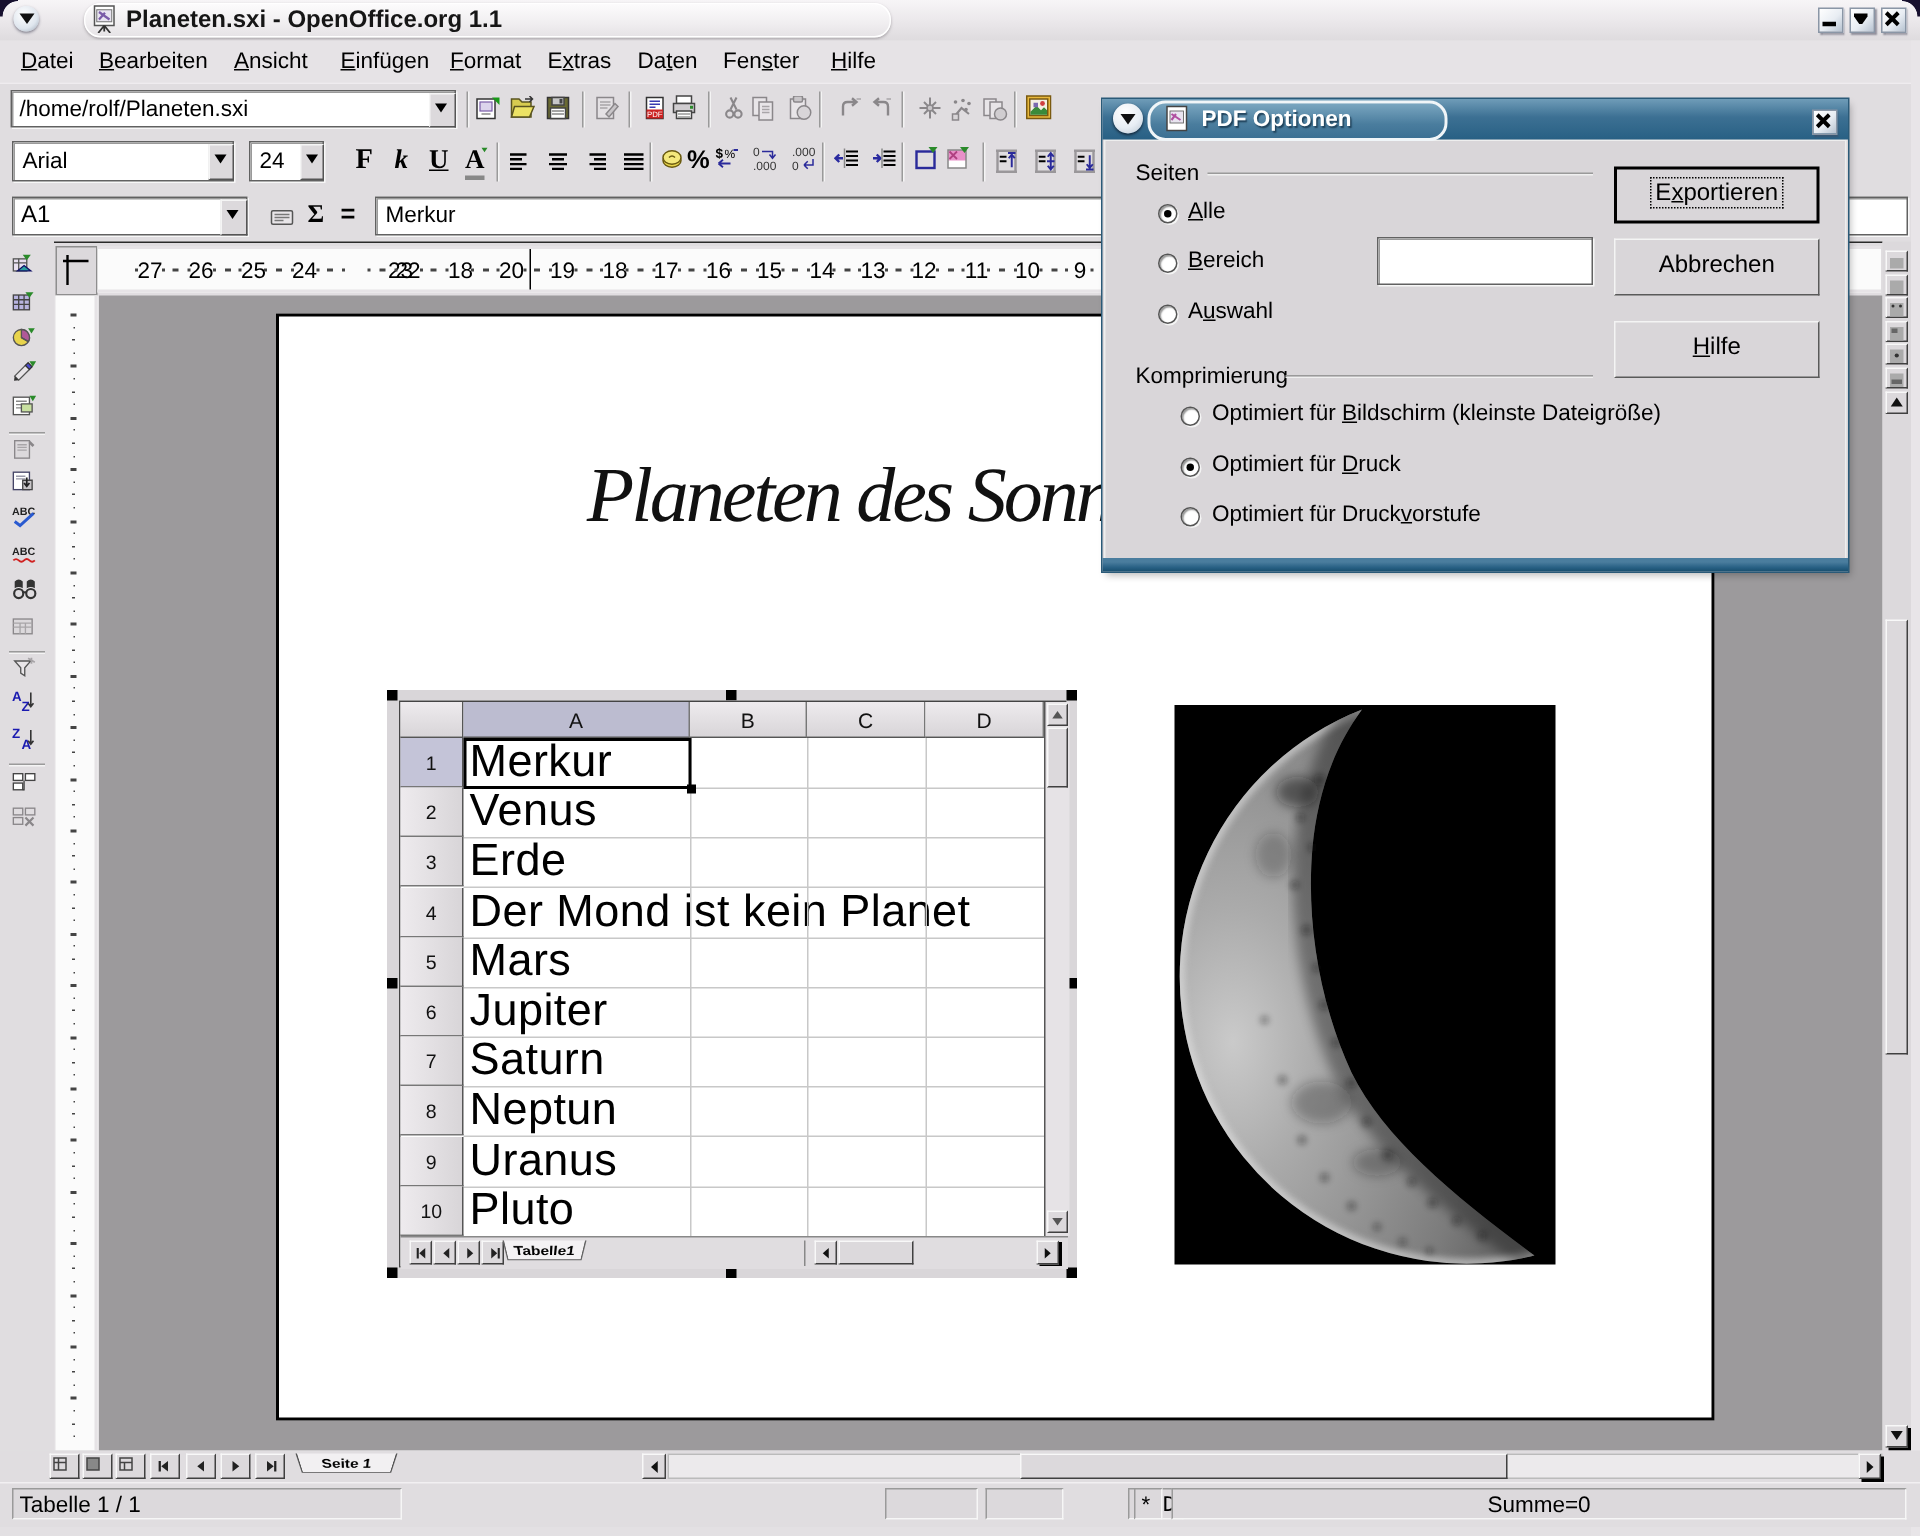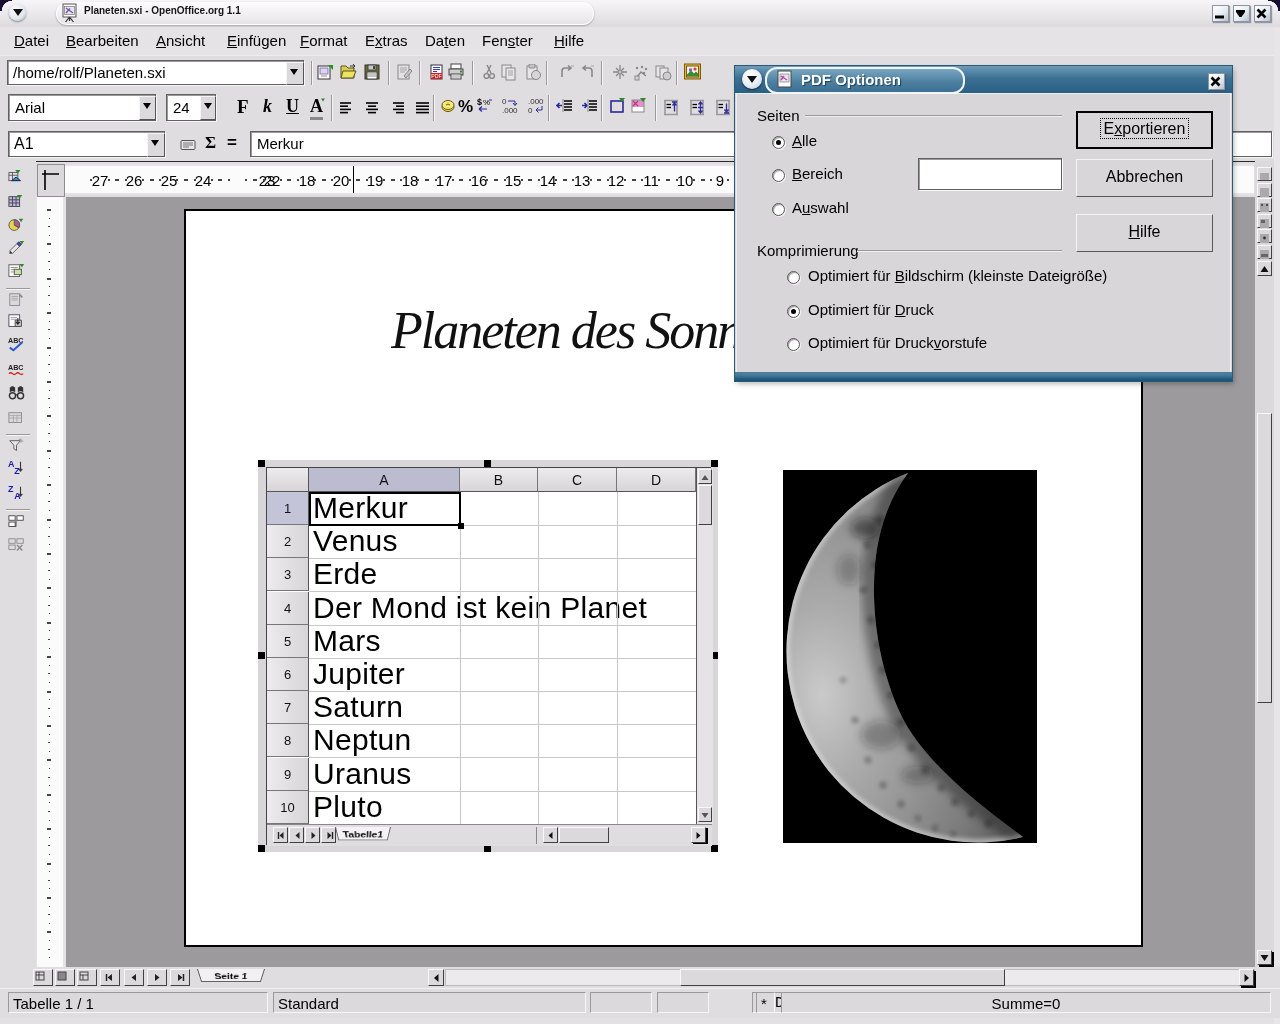--- a/index.html
+++ b/index.html
@@ -9,21 +9,21 @@
 #win{left:0;top:0;width:1280px;height:1024px;background:#e3e0e3;border-radius:9px 9px 0 0;}
 #titlebar{left:0;top:0;width:1280px;height:27px;border-radius:9px 9px 0 0;
  background:linear-gradient(#f7f5f7,#eae7ea 55%,#dedbde);}
 #titlebar .pill{position:absolute;left:56px;top:2px;width:536px;height:21px;border-radius:11px;
  background:linear-gradient(#fcfbfc,#f0eef0 60%,#e6e3e6);border:1px solid #fff;
  box-shadow:0 1px 2px rgba(120,115,120,.55);}
 #titlebar .tbtn{position:absolute;top:4px;width:17px;height:17px;border-radius:9px;
  background:radial-gradient(circle at 40% 35%,#ffffff,#dfe6ee 60%,#9aa6b4);
  box-shadow:0 1px 2px rgba(60,60,80,.6);}
 .tri-dn{position:absolute;width:0;height:0;border:5px solid transparent;border-top:7px solid #111;}
-#ttext{position:absolute;left:84px;top:5px;font-weight:bold;font-size:10px;color:#161616;}
+#ttext{position:absolute;left:84px;top:5px;font-weight:bold;font-size:16px;color:#161616;}
 .winbtn{position:absolute;top:5px;width:15px;height:15px;
  background:linear-gradient(135deg,#ffffff 0%,#e8edf3 55%,#b6c2d0);
  border:1px solid #8a96a6;box-shadow:1px 1px 1px rgba(70,70,90,.5);}
 #menubar{left:0;top:27px;width:1280px;height:28px;background:#e6e3e6;font-size:15px;color:#000;}
 #menubar span{position:absolute;top:5px;}
 u{text-decoration:underline;}
 .bar{left:0;width:1280px;background:#e0dde0;}
 #tb1{top:55px;height:35px;border-top:1px solid #efecef;}
 #tb2{top:90px;height:36px;}
 #fbar{top:126px;height:35px;}
@@ -807,21 +807,20 @@
         <path d="M9.5 4 L5 8 L9.5 12 Z" fill="#111"></path>
       </svg></div>
 <div style="position:absolute;left:445px;top:2px;width:810px;height:17px;background:#eceaec;border:1px solid #bbb;box-sizing:border-box;"></div>
 <div class="sbtn" style="left:680px;top:2px;width:325px;height:17px;"></div>
 <div class="sbtn" style="left:1239px;top:2px;width:15px;height:17px;box-shadow:2px 2px 0 #000;"><svg width="13" height="15">
         <path d="M4.5 4 L9 8 L4.5 12 Z" fill="#111"></path>
       </svg></div>
 </div>
 <div class="abs" id="statusbar">
   <div class="panel" style="left:8px;width:260px;">Tabelle 1 / 1</div>
-  <div class="panel" style="left:273px;width:313px;">Standard</div>
   <div class="panel" style="left:590px;width:62px;"></div>
   <div class="panel" style="left:657px;width:52px;"></div>
   <div class="panel" style="left:752px;width:37px;font-family:Liberation Mono, monospace;">STD</div>
   <div class="panel" style="left:756px;width:19px;">*</div>
   <div class="panel" style="left:781px;width:490px;text-align:center;">Summe=0</div>
 </div>
 <div class="abs" id="dlg">
   <div id="dlgbody">
     <div style="position:absolute;left:20px;top:13px;text-align:right;">Seiten</div>
     <div class="gline" style="left:68px;top:21px;width:257px;"></div>

